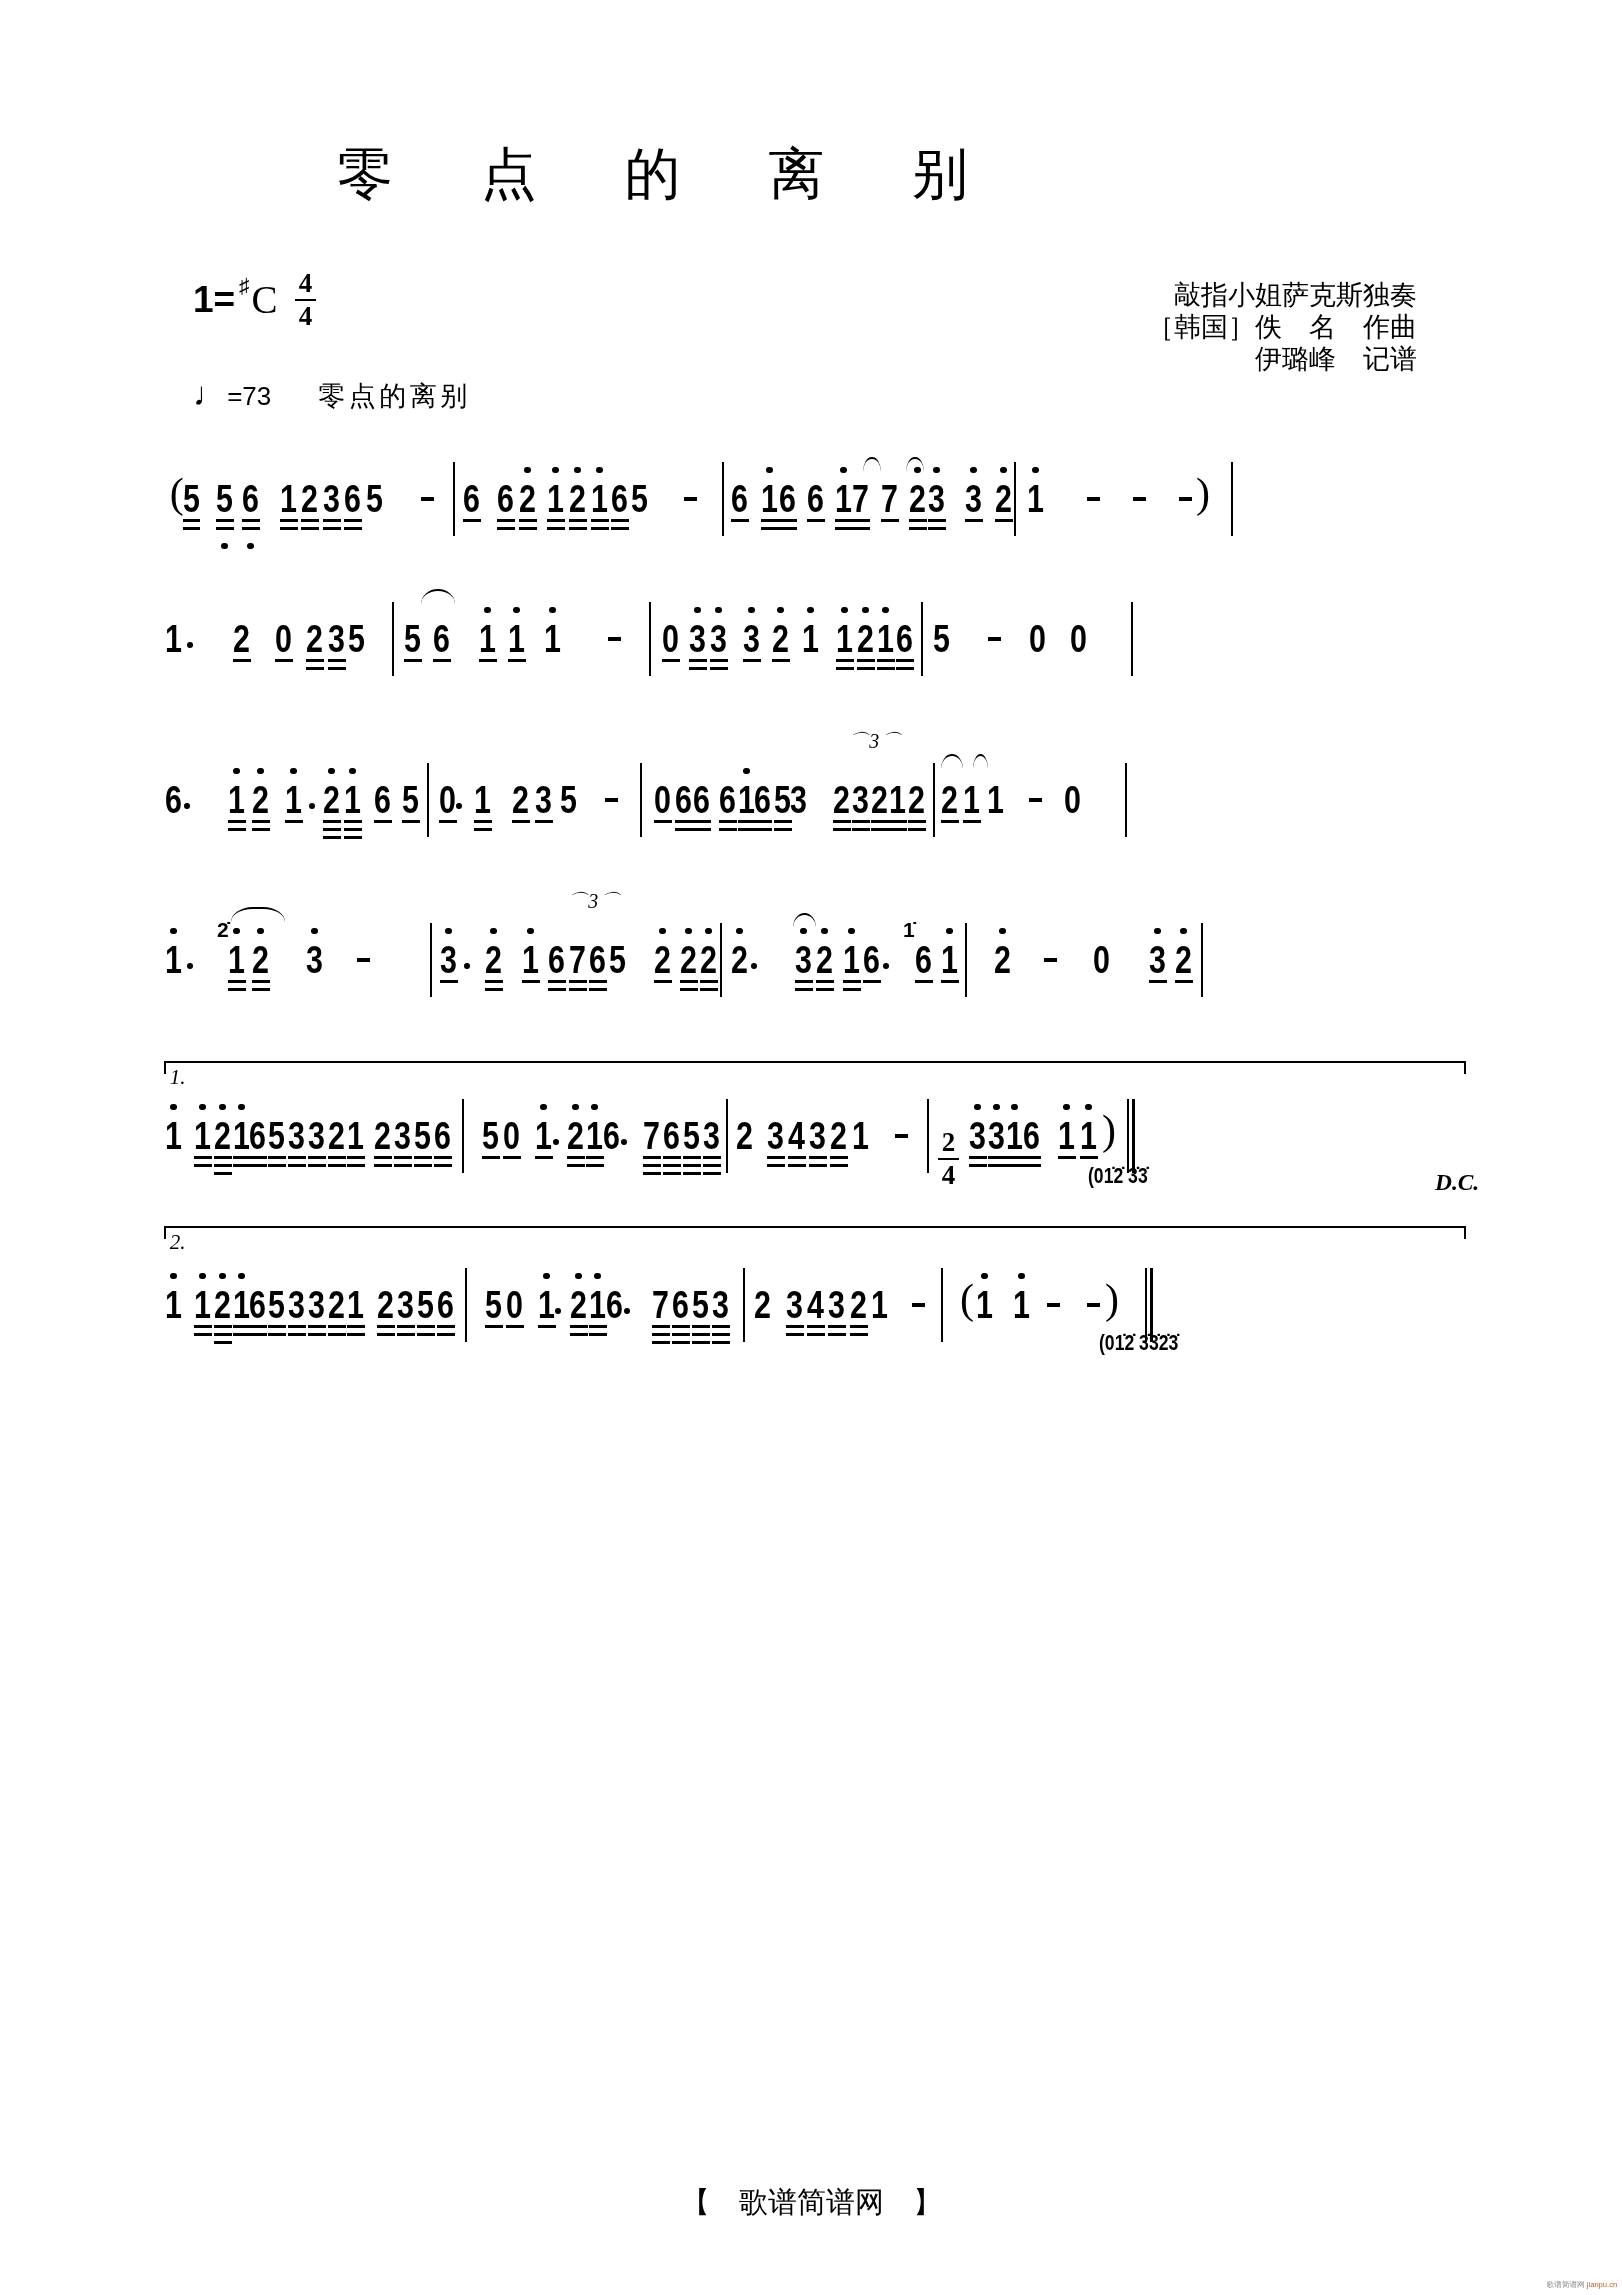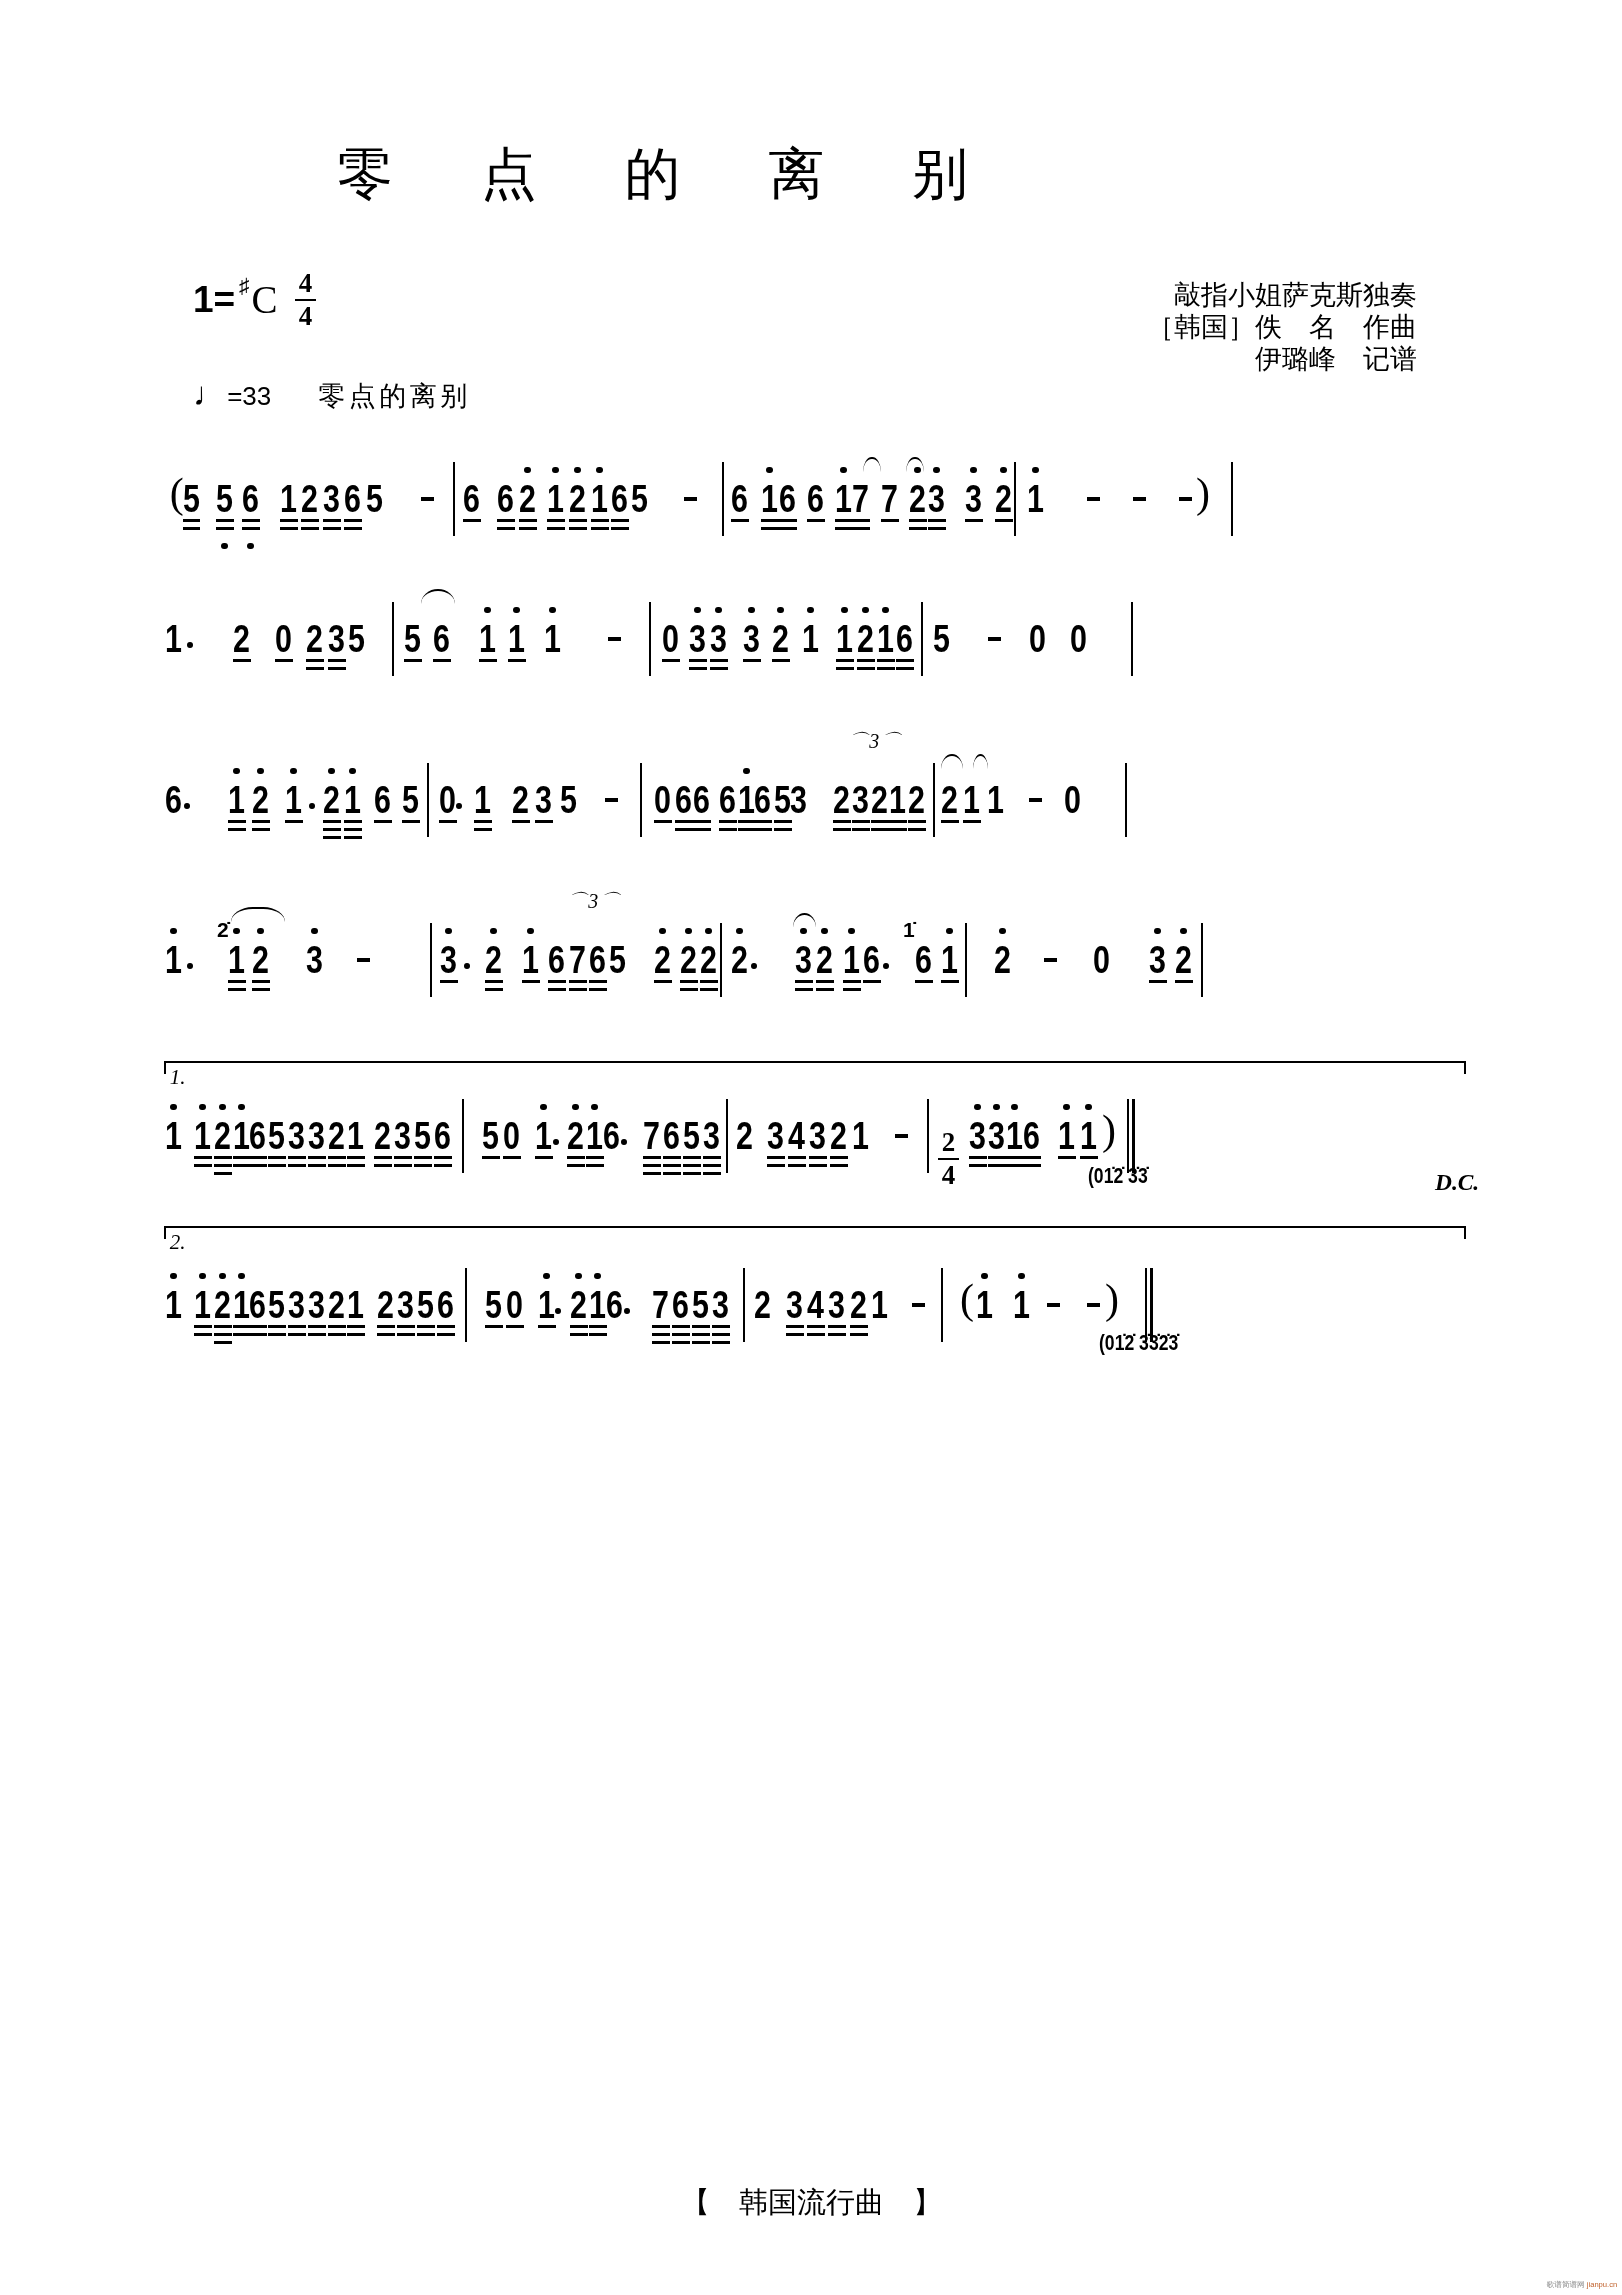--- a/index.html
+++ b/index.html
@@ -56,21 +56,21 @@
   <span class="c">C</span>
   <span class="frac">
     <span>4</span>
     <i></i>
     <span>4</span>
   </span>
 </div>
 
 <div class="abs tempo">
   <span class="note">♩</span>
-  <span>=33</span>
+  <span>=73</span>
   <span class="genre">零点的离别</span>
 </div>
 
 <div class="abs credits">
   <div>敲指小姐萨克斯独奏</div>
   <div>［韩国］佚　名　作曲</div>
   <div>伊璐峰　记谱</div>
 </div>
 
 <div class="line" style="top:468px;">
@@ -1024,19 +1024,19 @@
   <span>2</span>
   <i></i>
   <span>4</span>
 </div>
 
 <div class="small abs" style="left:1088px;top:1163px;">(01̇2̇ 3̇3̇</div>
 <div class="small abs" style="left:1099px;top:1330px;">(01̇2̇ 3̇3̇2̇3̇</div>
 
 <div class="dc abs" style="left:1435px;top:1169px;">D.C.</div>
 
-<div class="abs footer">【　韩国流行曲　】</div>
+<div class="abs footer">【　歌谱简谱网　】</div>
 
 <div class="abs watermark">
   <span>歌谱简谱网</span>
   <b>jianpu.cn</b>
 </div>
 
 
 </body></html>

